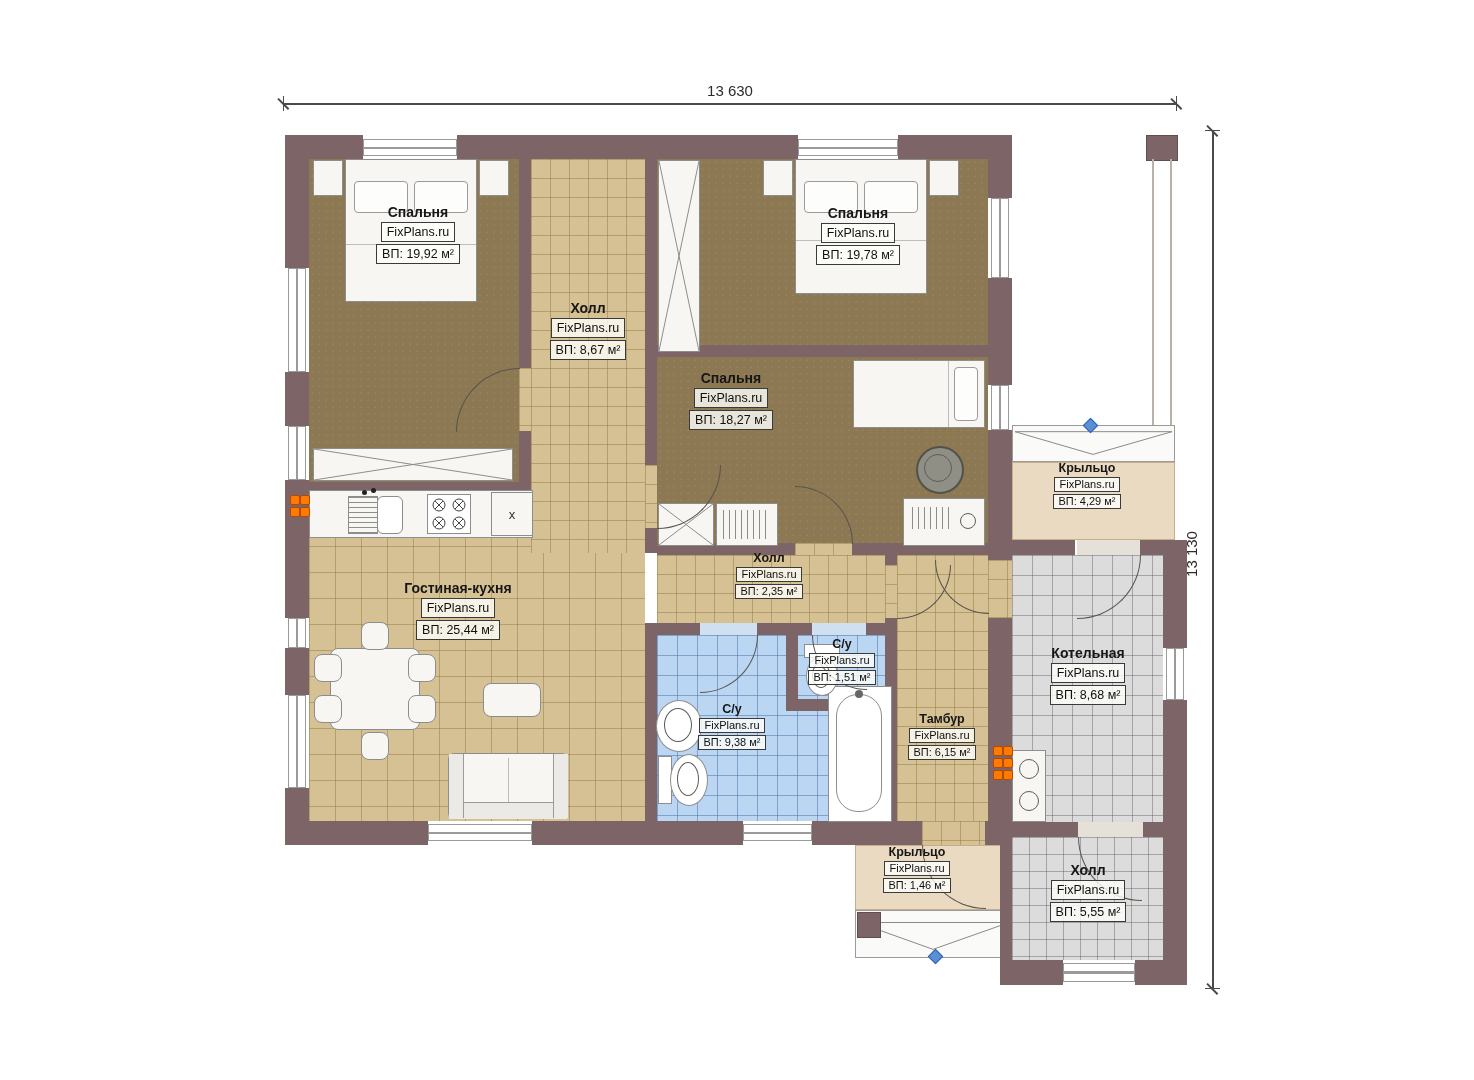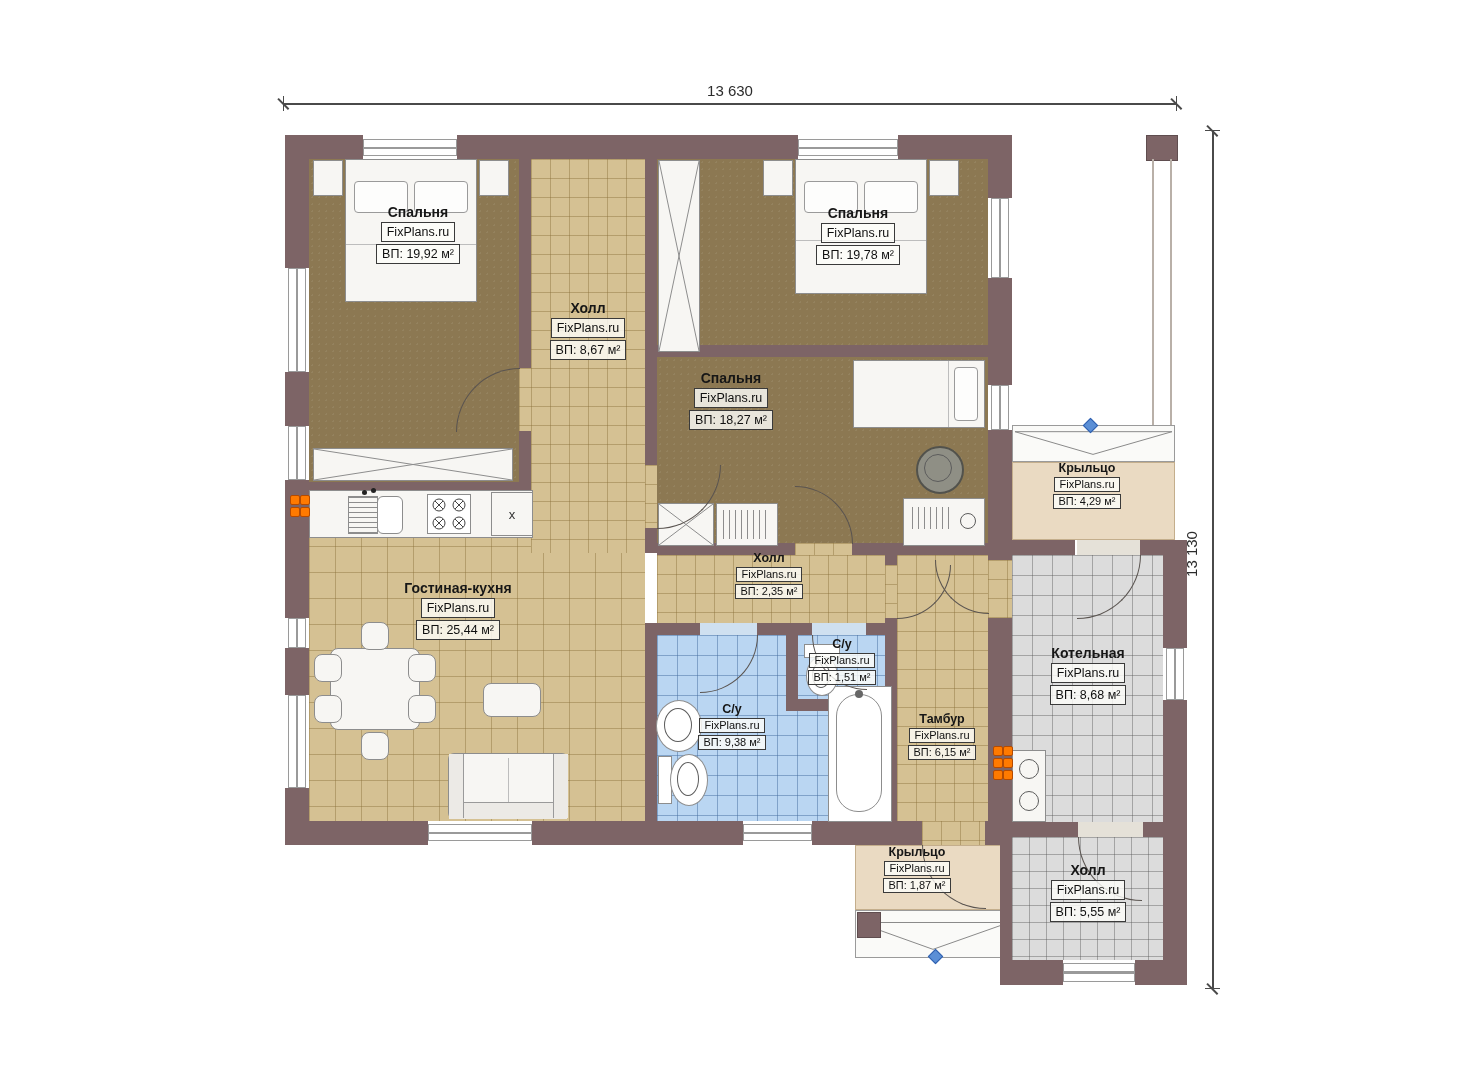--- a/index.html
+++ b/index.html
@@ -362,21 +362,21 @@
     <div class="rl-box">ВП: 6,15 м²</div>
   </div>
   <div class="room-label" style="left:1028px;top:645px;width:120px">
     <div class="rl-title">Котельная</div>
     <div class="rl-box">FixPlans.ru</div>
     <div class="rl-box">ВП: 8,68 м²</div>
   </div>
   <div class="room-label sm" style="left:858px;top:845px;width:118px">
     <div class="rl-title">Крыльцо</div>
     <div class="rl-box">FixPlans.ru</div>
-    <div class="rl-box">ВП: 1,87 м²</div>
+    <div class="rl-box">ВП: 1,46 м²</div>
   </div>
   <div class="room-label" style="left:1030px;top:862px;width:116px">
     <div class="rl-title">Холл</div>
     <div class="rl-box">FixPlans.ru</div>
     <div class="rl-box">ВП: 5,55 м²</div>
   </div>
 
   <div class="dim" style="left:283px;top:82px;width:894px">13 630</div>
   <div class="dimline" style="left:283px;top:103px;width:894px;height:1.5px"></div>
   <div class="dimline" style="left:283px;top:96px;width:1px;height:15px"></div>

